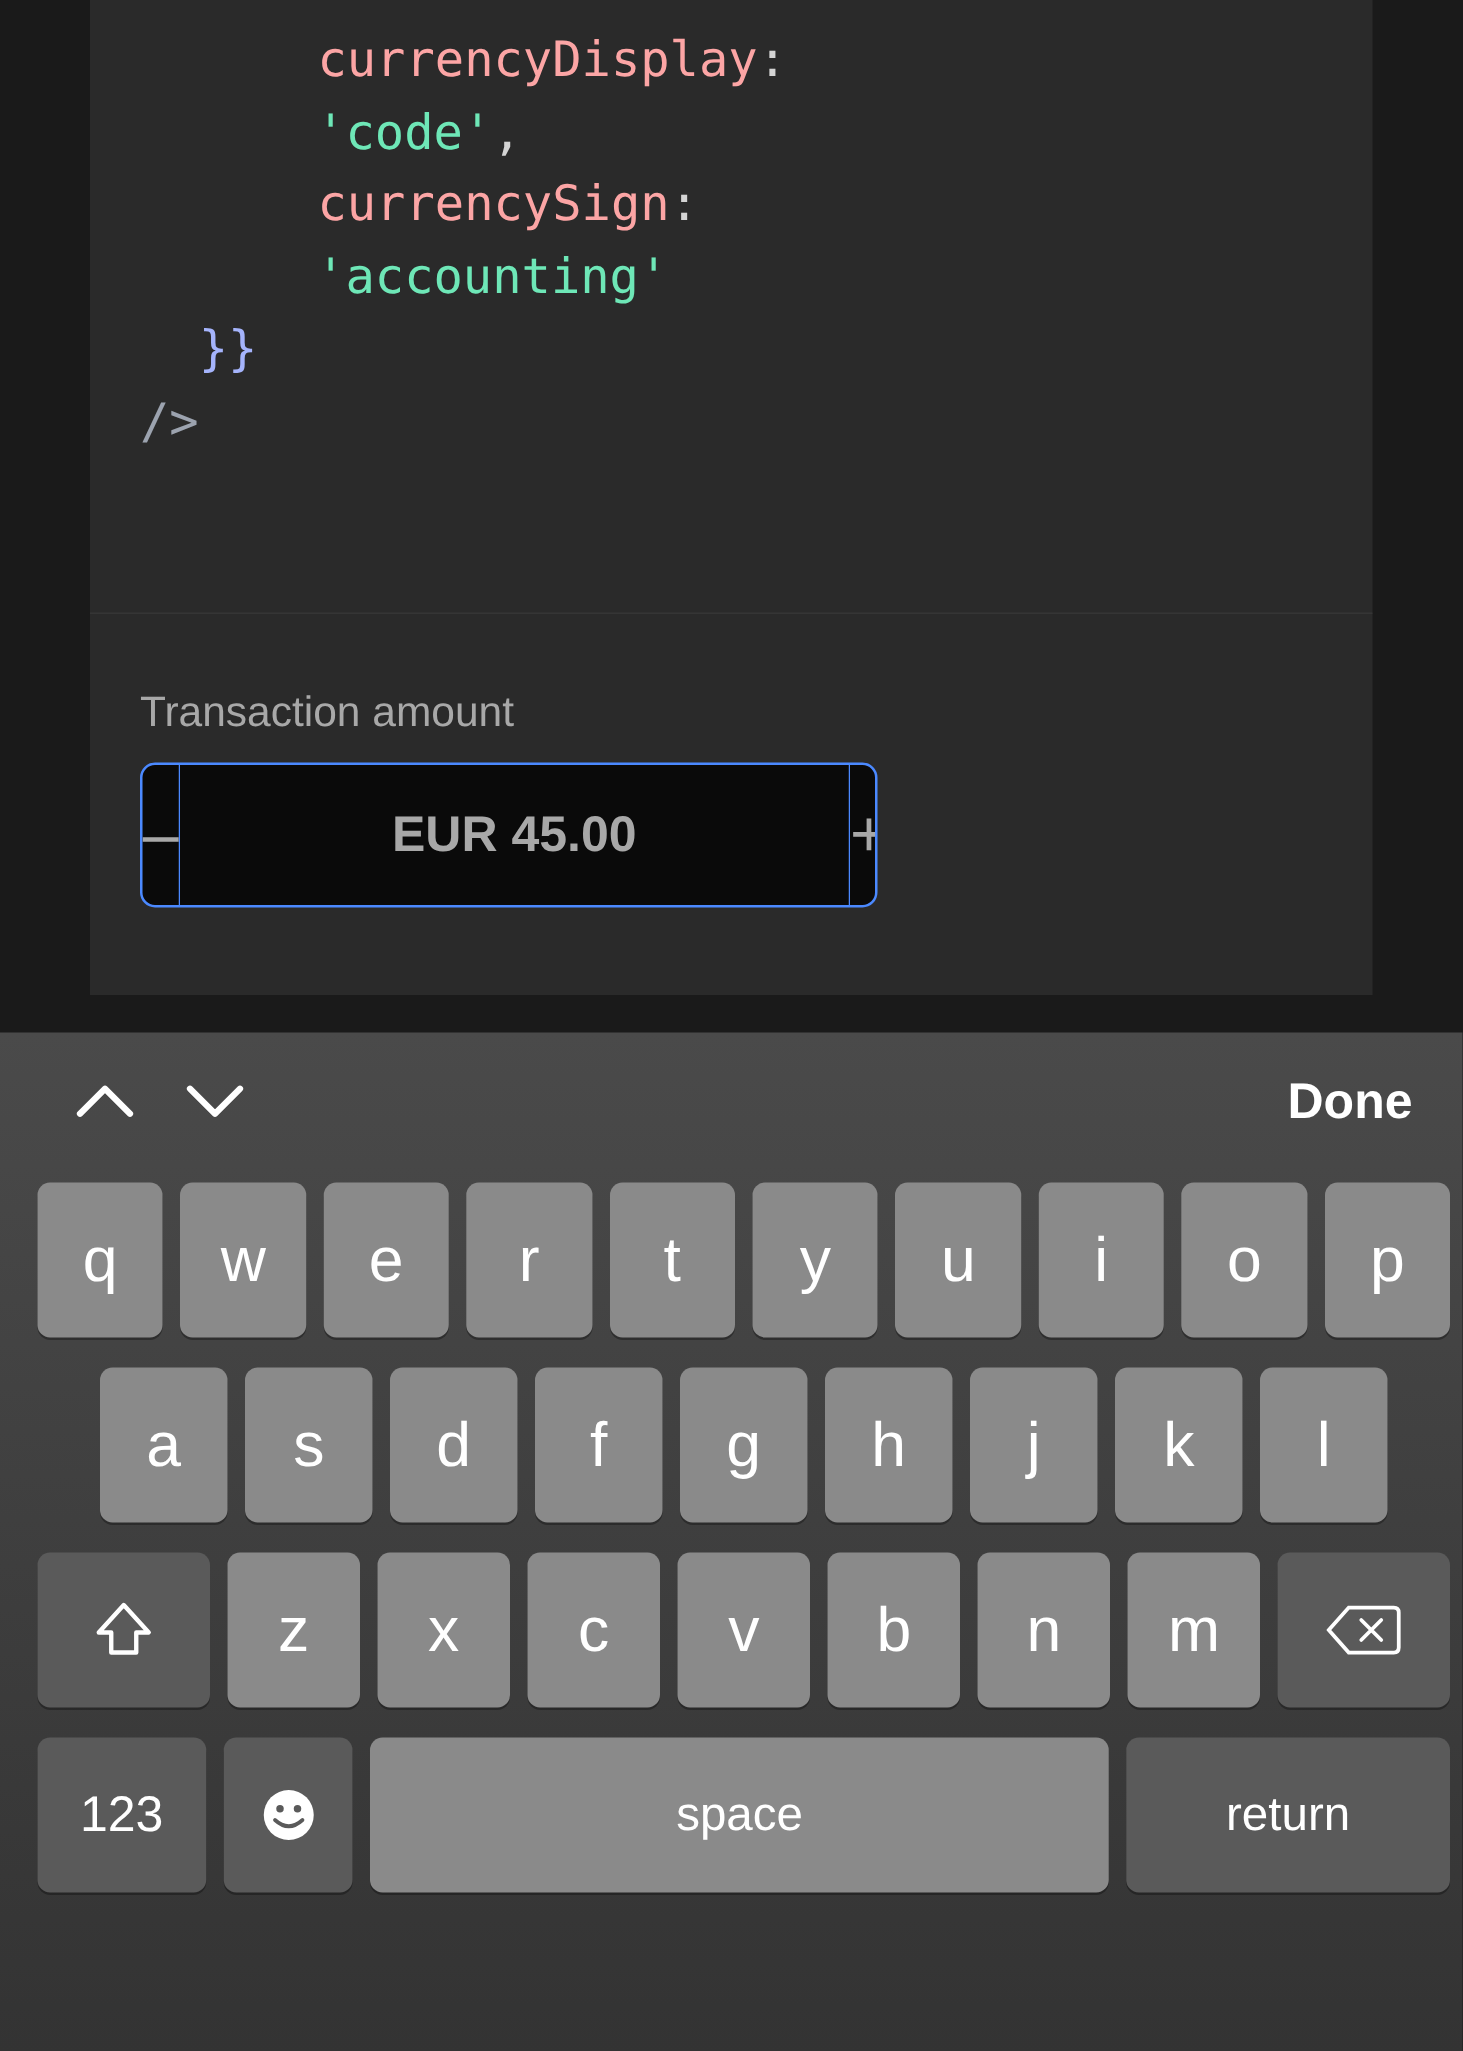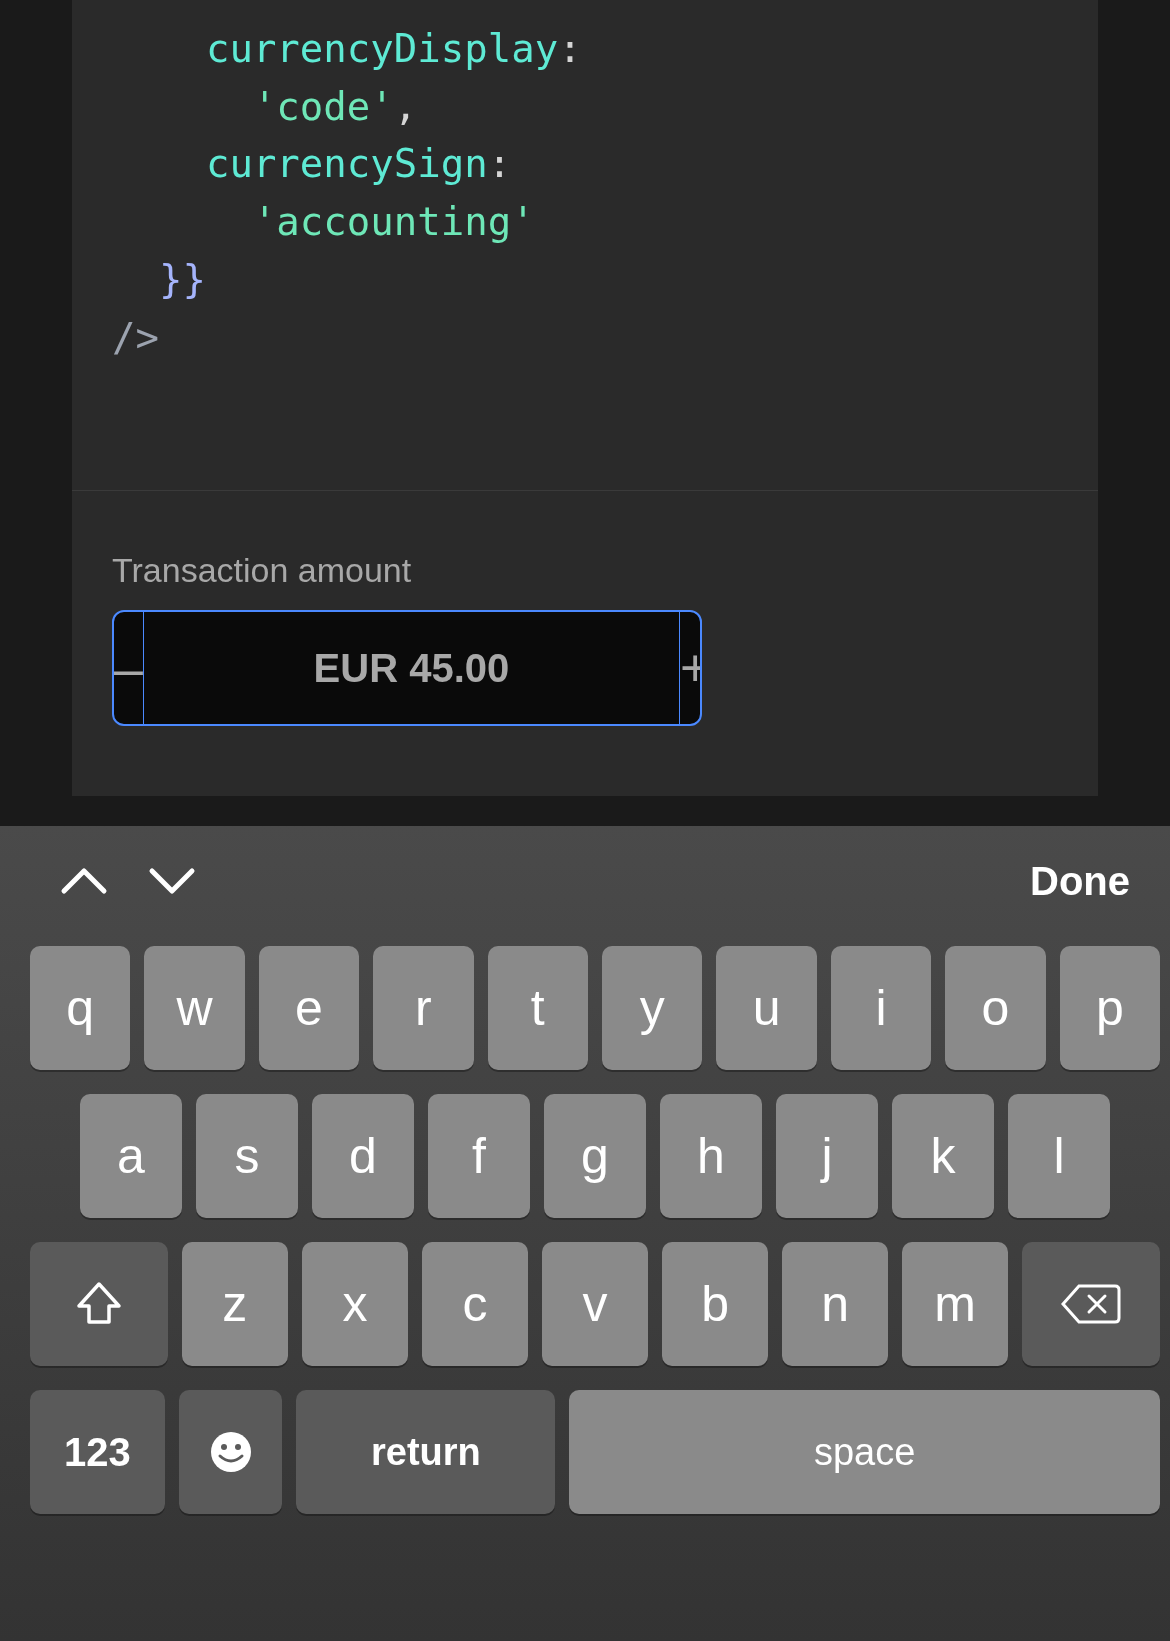--- a/index.html
+++ b/index.html
@@ -20,21 +20,21 @@
       padding: 20px 40px;
       height: 490px;
     }
     .code {
       font-family: "SF Mono", Menlo, Monaco, monospace;
       font-size: 39px;
       line-height: 1.48;
       color: #d4d4d4;
       white-space: pre;
     }
-    .tok-prop { color: #5eead4; }
+    .tok-prop { color: #fca5a5; margin-left: 48px; }
     .tok-string { color: #6ee7b7; }
     .tok-brace { color: #a5b4fc; }
     .tok-punct { color: #d4d4d4; }
     .tok-tag { color: #9ca3af; }
 
     .preview-panel {
       background: #2a2a2a;
       margin: 0 72px;
       border-top: 1px solid #3a3a3a;
       padding: 60px 40px 70px;
@@ -127,21 +127,20 @@
       display: flex;
       align-items: center;
       justify-content: center;
       font-size: 50px;
       font-weight: 300;
       box-shadow: 0 2px 0 rgba(0,0,0,0.3);
       flex: 1;
     }
     .kb-key.special {
       background: #5a5a5a;
-      font-weight: bold;
     }
     .kb-row.r1 .kb-key { width: 100px; flex: 1; }
     .kb-row.r2 { padding: 0 50px; }
     .kb-row.r2 .kb-key { flex: 1; }
     .kb-row.r3 .kb-key { flex: 1; }
     .kb-row.r3 .kb-key.shift,
     .kb-row.r3 .kb-key.backspace { flex: 1.3; }
     .kb-row.r4 .kb-key.num { flex: 1.3; font-size: 40px; }
     .kb-row.r4 .kb-key.emoji { flex: 1; }
     .kb-row.r4 .kb-key.space { flex: 5.7; font-size: 38px; }
@@ -233,17 +232,17 @@
     <div class="kb-row r4">
       <div class="kb-key special num">123</div>
       <div class="kb-key special emoji">
         <svg width="44" height="44" viewBox="0 0 44 44">
             <circle cx="22" cy="22" r="20" fill="#fff"></circle>
             <circle cx="15" cy="17" r="3" fill="#5a5a5a"></circle>
             <circle cx="29" cy="17" r="3" fill="#5a5a5a"></circle>
             <path d="M11 26 Q22 36 33 26" stroke="#5a5a5a" stroke-width="3" fill="none" stroke-linecap="round"></path>
           </svg>
       </div>
+      <div class="kb-key space">space</div>
       <div class="kb-key special return">return</div>
-      <div class="kb-key space">space</div>
     </div>
   </div>
 </div>
 
 </body></html>

